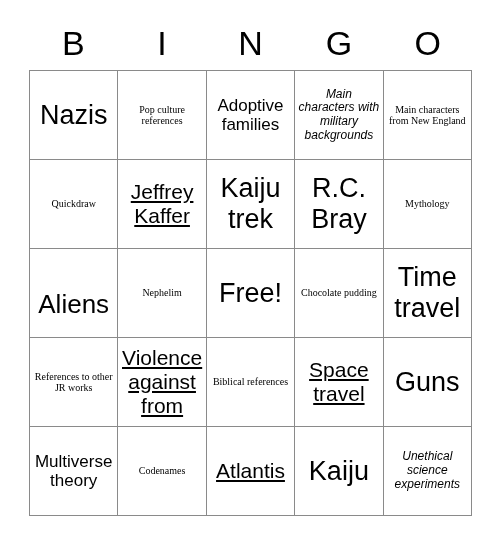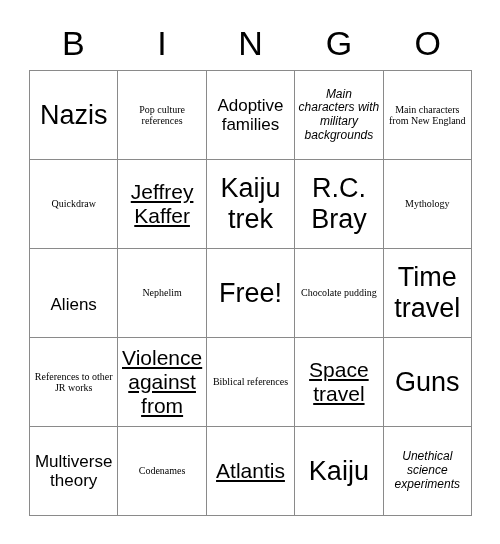--- a/index.html
+++ b/index.html
@@ -76,21 +76,21 @@
   .cell .cell-text {
     display: block;
     width: 100%;
     line-height: 1.14;
     color: #000000;
     word-wrap: break-word;
   }
 
   
   .sz-xxl .cell-text { font-size: 27px; }
-  .sz-xl  .cell-text { font-size: 17px; margin-top: 24px; }
+  .sz-xl  .cell-text { font-size: 26px; margin-top: 24px; }
   .sz-l   .cell-text { font-size: 21px; text-decoration: underline; }
   .sz-m   .cell-text { font-size: 17px; }
   .sz-s   .cell-text { font-size: 10px; font-family: Liberation Serif, serif; }
   .sz-xs  .cell-text { font-size: 12px; font-style: italic; }
 </style>
 </head>
 <body>
 
 <div class="card">
 

